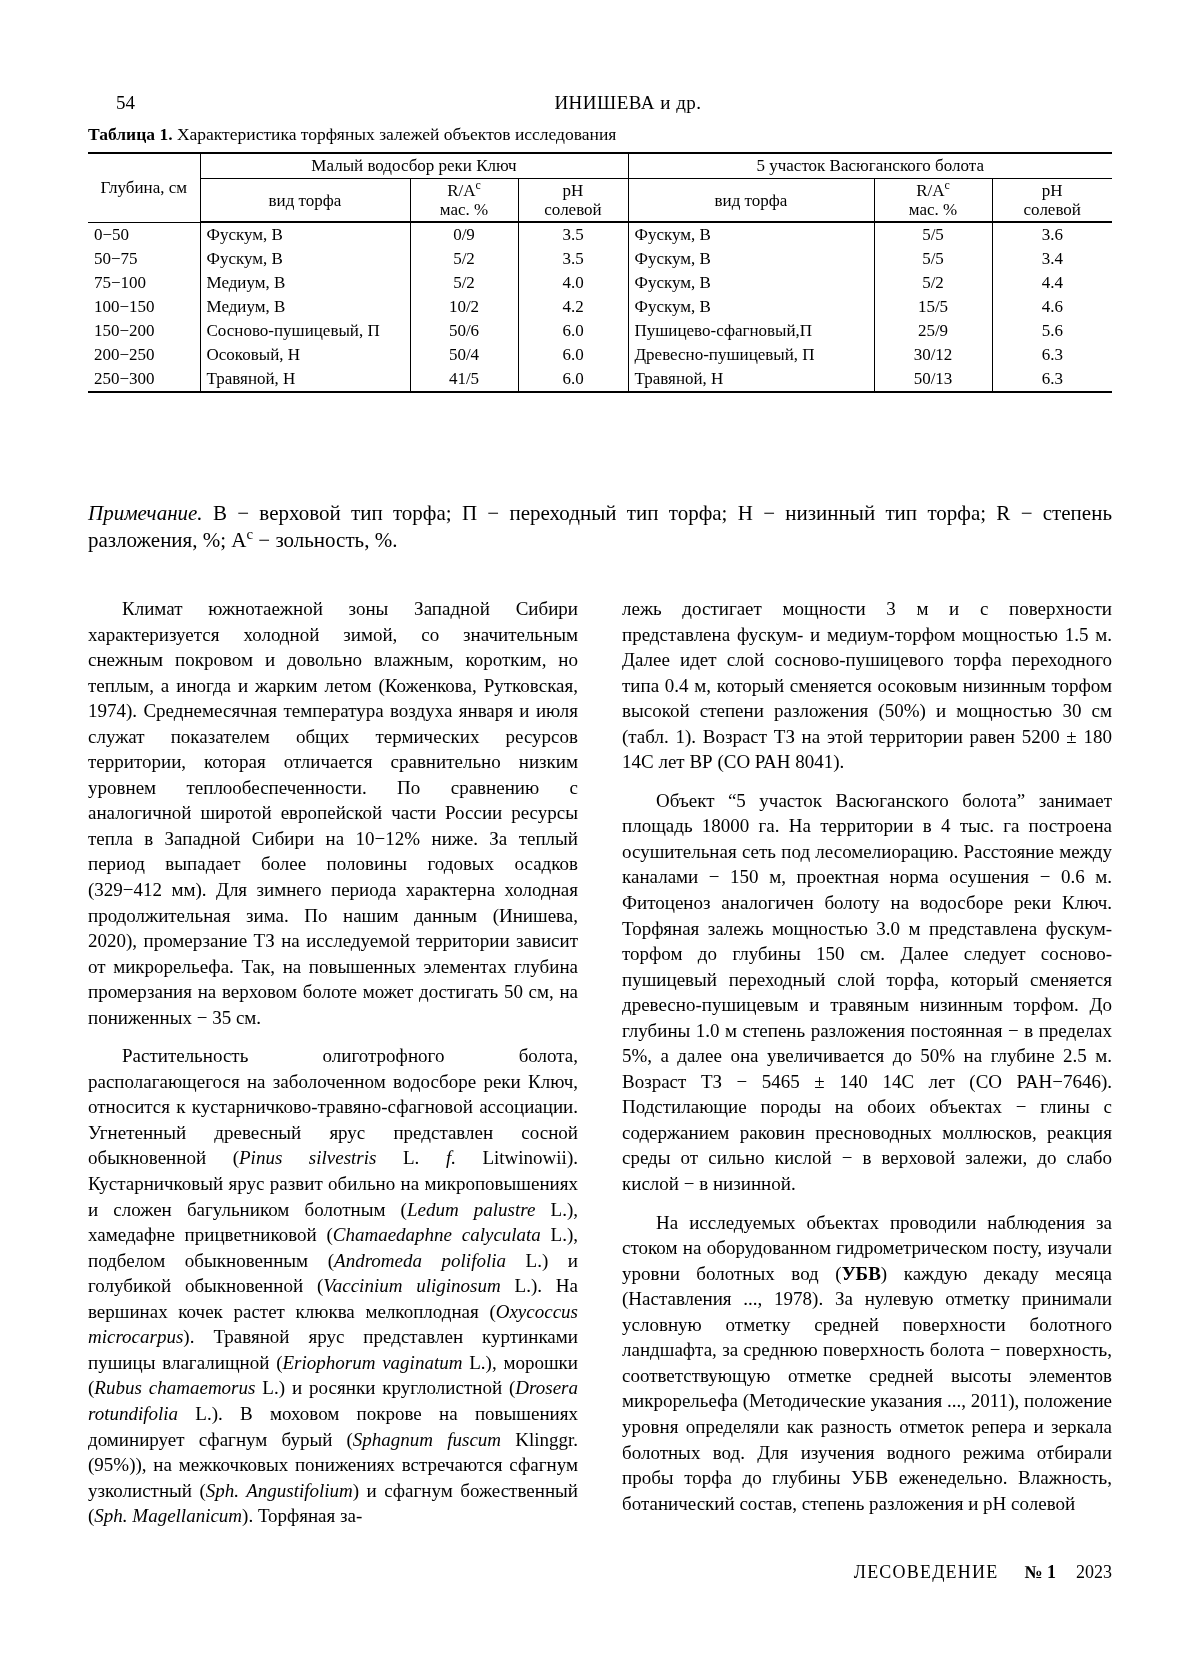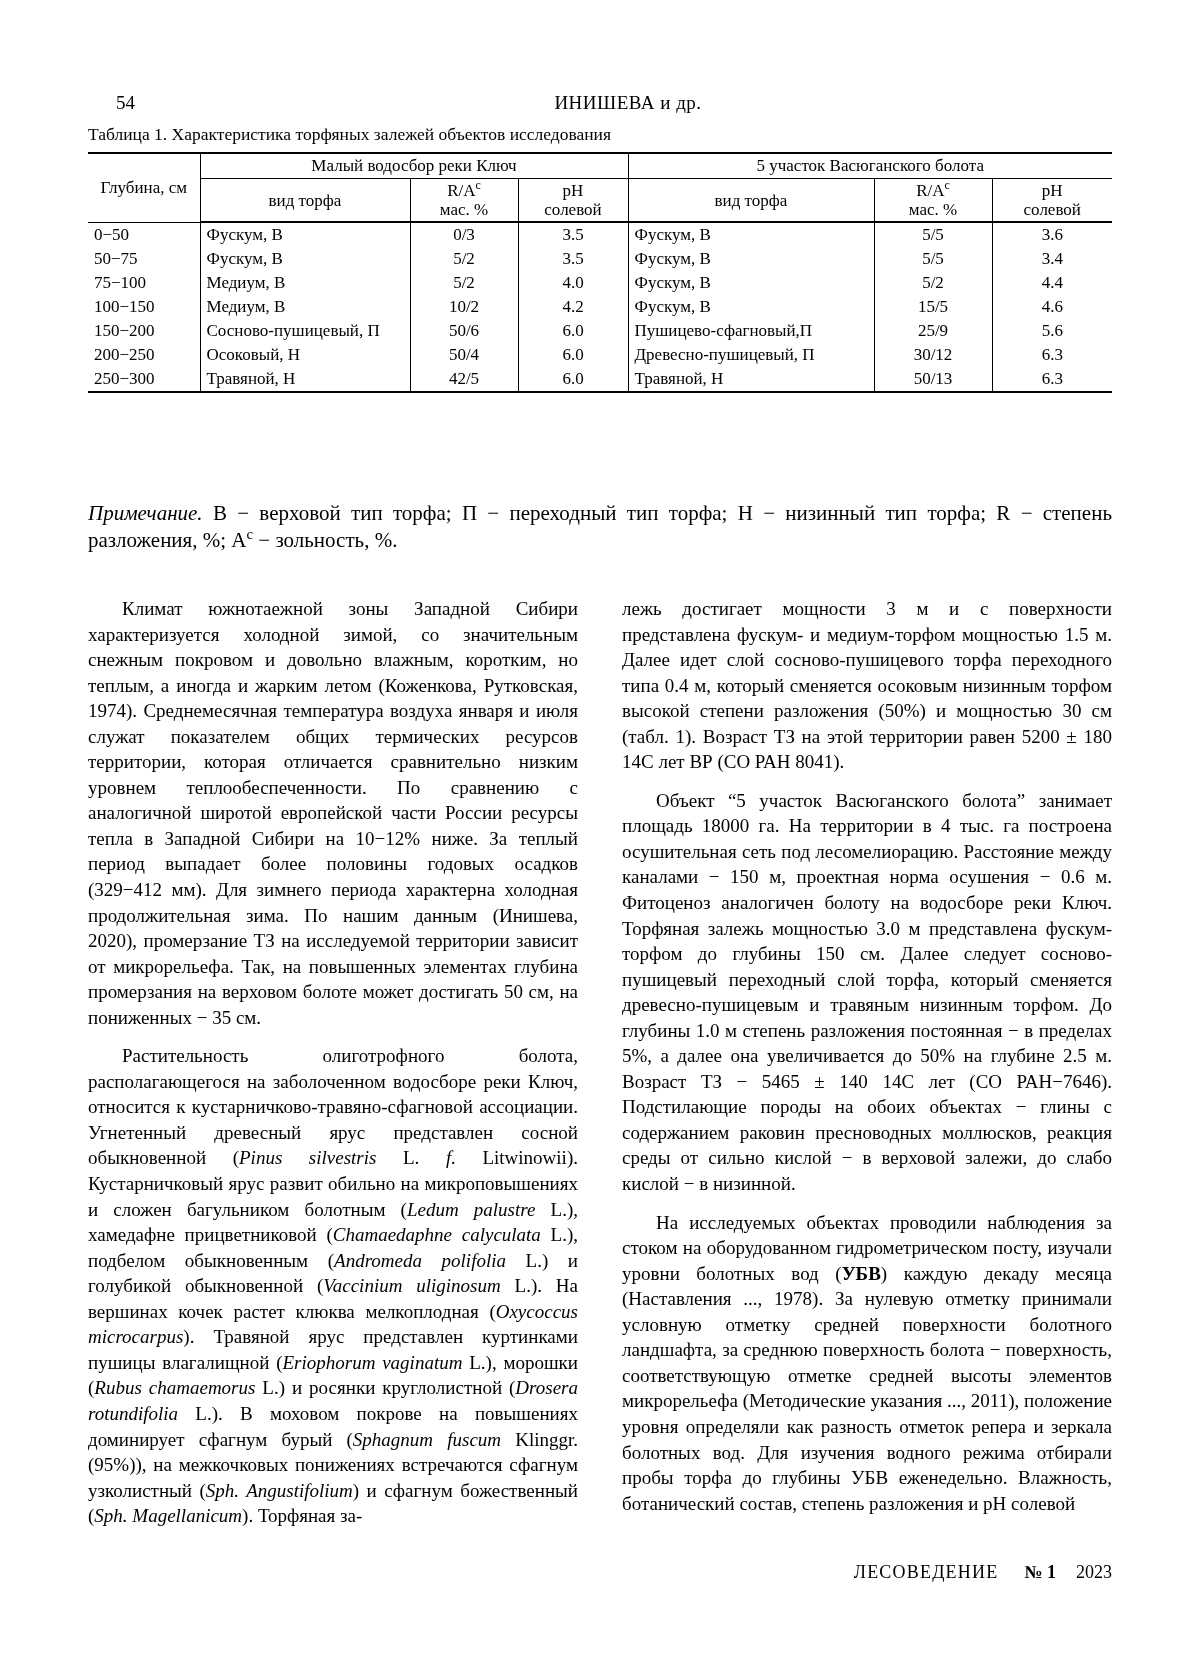--- a/index.html
+++ b/index.html
@@ -47,21 +47,21 @@
     letter-spacing: 0.5px;
   }
   
   .tbl-caption {
     position: absolute;
     top: 124px;
     left: 0;
     width: 1024px;
     font-size: 17.5px;
   }
-  .tbl-caption b { font-weight: normal; margin-top: 28px; }
+  .tbl-caption b { font-weight: bold; margin-top: 28px; }
   
   .tbl-wrap {
     position: absolute;
     top: 152px;
     left: 0;
     width: 1024px;
   }
   table.peat {
     border-collapse: collapse;
     width: 1024px;
@@ -197,21 +197,21 @@
           </td>
           <td class="hdr-sub vline-l">
             <span>pH</span><br>
             <span>солевой</span>
           </td>
         </tr>
 
         <tr class="body-row first-body">
           <td class="depth-col">0−50</td>
           <td class="type-col vline-l">Фускум, В</td>
-          <td class="num-col vline-l">0/3</td>
+          <td class="num-col vline-l">0/9</td>
           <td class="num-col vline-l">3.5</td>
           <td class="type-col vline-l">Фускум, В</td>
           <td class="num-col vline-l">5/5</td>
           <td class="num-col vline-l">3.6</td>
         </tr>
         <tr class="body-row">
           <td class="depth-col">50−75</td>
           <td class="type-col vline-l">Фускум, В</td>
           <td class="num-col vline-l">5/2</td>
           <td class="num-col vline-l">3.5</td>
@@ -251,21 +251,21 @@
           <td class="type-col vline-l">Осоковый, Н</td>
           <td class="num-col vline-l">50/4</td>
           <td class="num-col vline-l">6.0</td>
           <td class="type-col vline-l">Древесно-пушицевый, П</td>
           <td class="num-col vline-l">30/12</td>
           <td class="num-col vline-l">6.3</td>
         </tr>
         <tr class="body-row last-body rule-bot">
           <td class="depth-col">250−300</td>
           <td class="type-col vline-l">Травяной, Н</td>
-          <td class="num-col vline-l">42/5</td>
+          <td class="num-col vline-l">41/5</td>
           <td class="num-col vline-l">6.0</td>
           <td class="type-col vline-l">Травяной, Н</td>
           <td class="num-col vline-l">50/13</td>
           <td class="num-col vline-l">6.3</td>
         </tr>
       </tbody>
     </table>
   </div>
 
   <div class="note" style="top:500px;">

